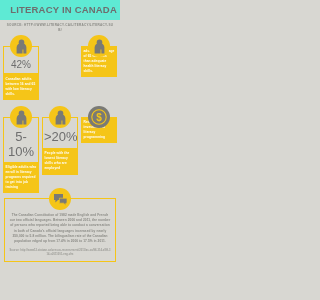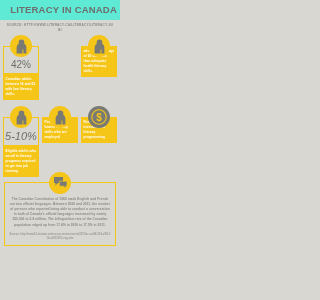--- a/index.html
+++ b/index.html
@@ -92,22 +92,21 @@
     padding: 12px 1px 3px 1px;
     text-align: center;
   }
   .stat-value {
     color: #6e6e6e;
     font-size: 10px;
     font-weight: normal;
     line-height: 1.1;
   }
   .stat-value.small {
-    font-size: 11px;
-    font-style: italic;
+    font-size: 13px;
   }
   .caption-box {
     width: 36px;
     box-sizing: border-box;
     background: #f5c518;
     color: #ffffff;
     font-size: 3.2px;
     line-height: 1.55;
     padding: 2.5px 2.5px 3px 2.5px;
     text-align: left;
@@ -213,20 +212,23 @@
       <div class="caption-box tall">Eligible adults who enroll in literacy programs required to get into job training</div>
     </div>
 
     <div class="stat-card">
       <div class="icon-circle">
         <svg width="13" height="15" viewBox="0 0 13 15">
           <circle cx="6.5" cy="3.2" r="2.8" fill="#7a7a75"></circle>
           <path d="M1.6 14.6 V8.6 a4.9 4.9 0 0 1 9.8 0 v6 h-3 v-4 h-0.9 v4 z" fill="#7a7a75"></path>
         </svg>
       </div>
+      <div class="stat-box">
+        <div class="stat-value small">&gt;20%</div>
+      </div>
       <div class="caption-box tall">People with the lowest literacy skills who are employed</div>
     </div>
 
     <div class="stat-card">
       <div class="icon-circle coin">
         <svg width="16" height="16" viewBox="0 0 16 16">
           <circle cx="8" cy="8" r="7.2" fill="#7a7a75" stroke="#f5c518" stroke-width="1.1"></circle>
           <text x="8" y="11.6" font-family="Liberation Sans, sans-serif" font-size="10" font-weight="bold" fill="#f5c518" text-anchor="middle">$</text>
         </svg>
       </div>

